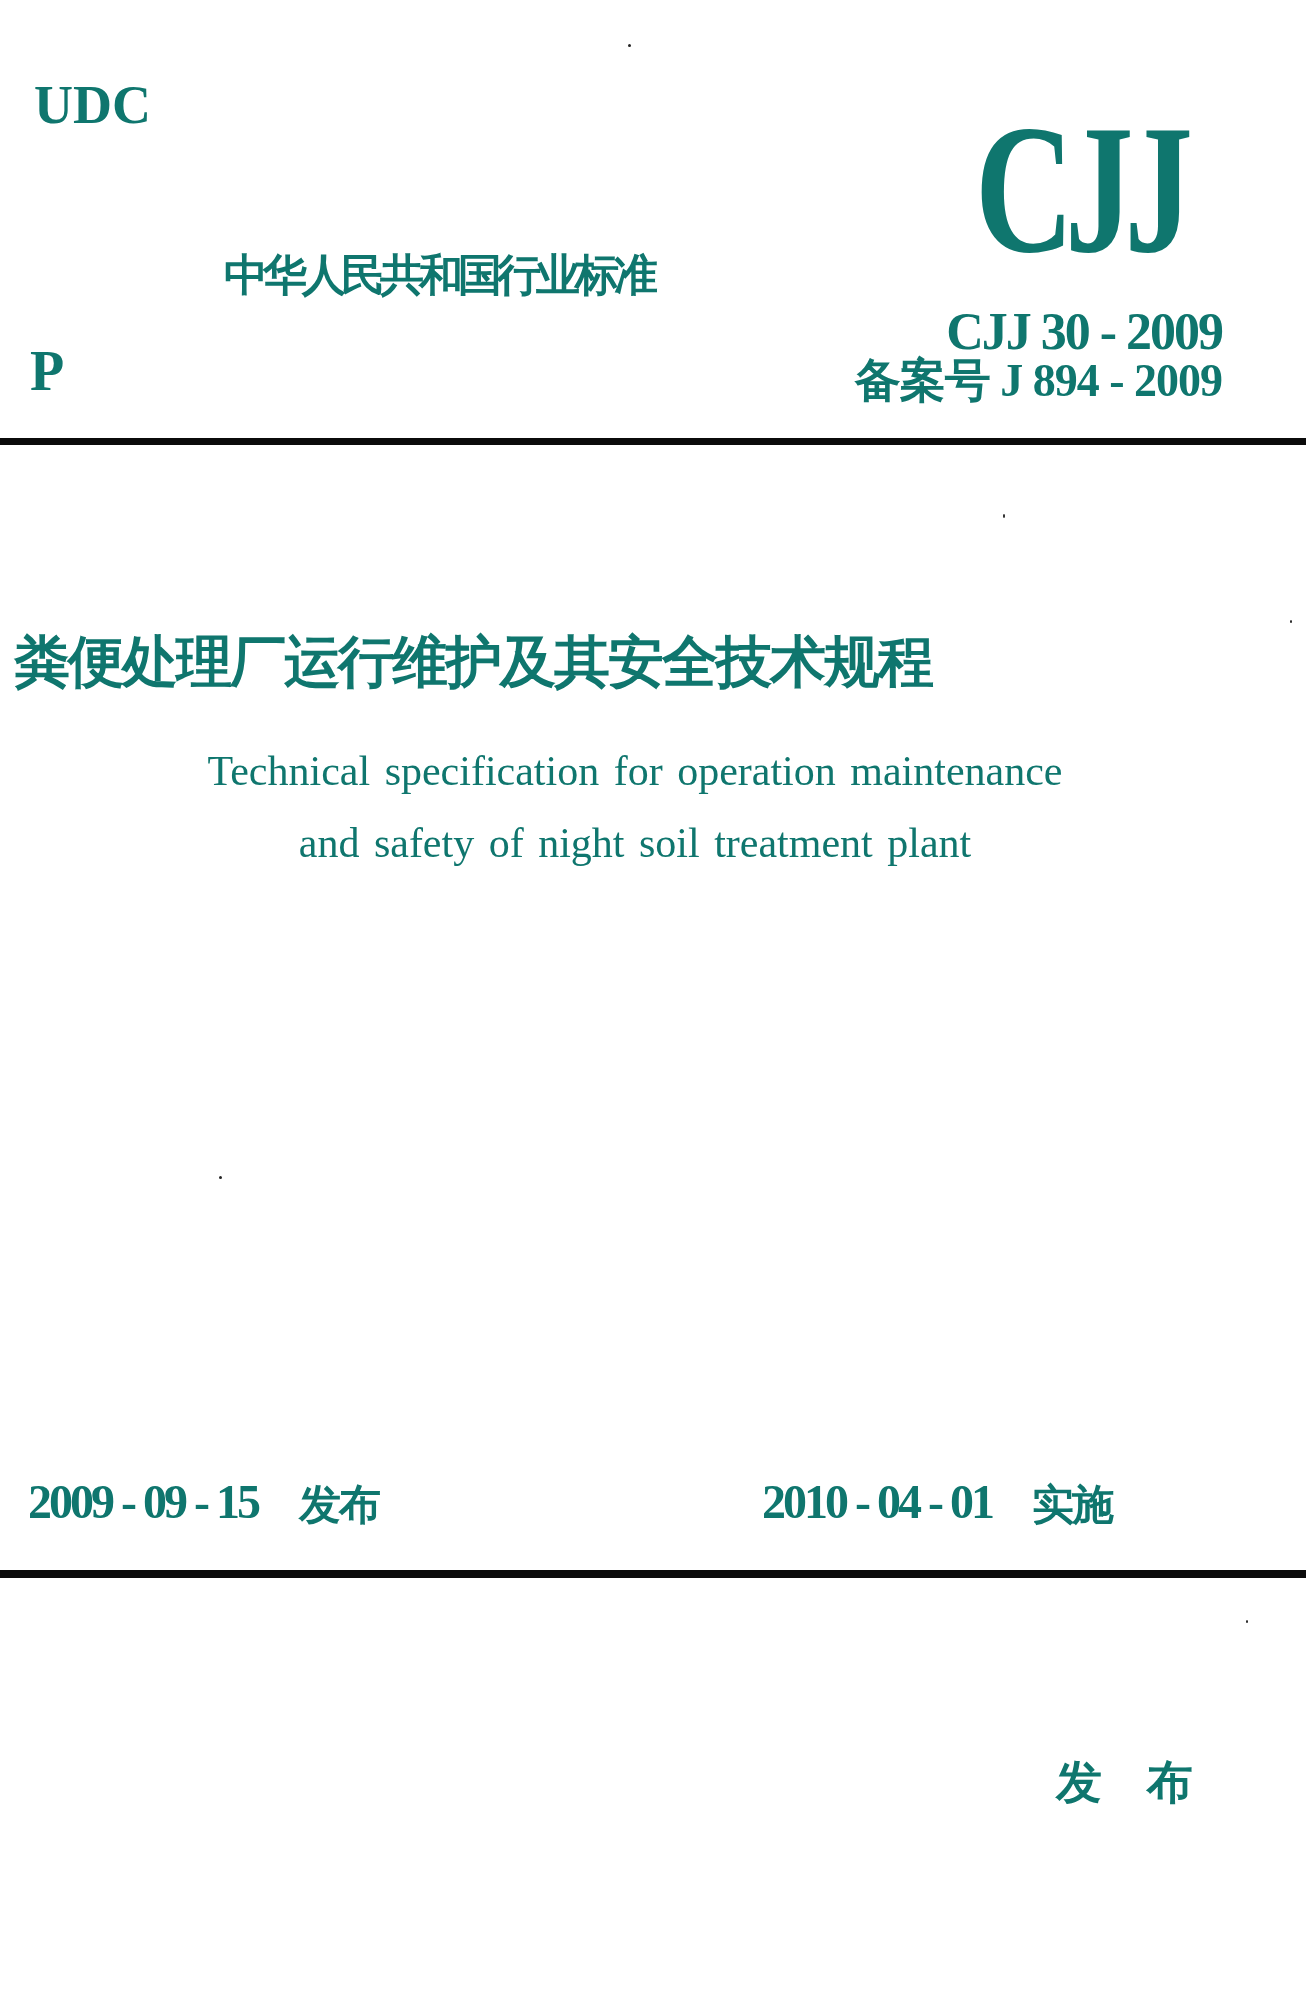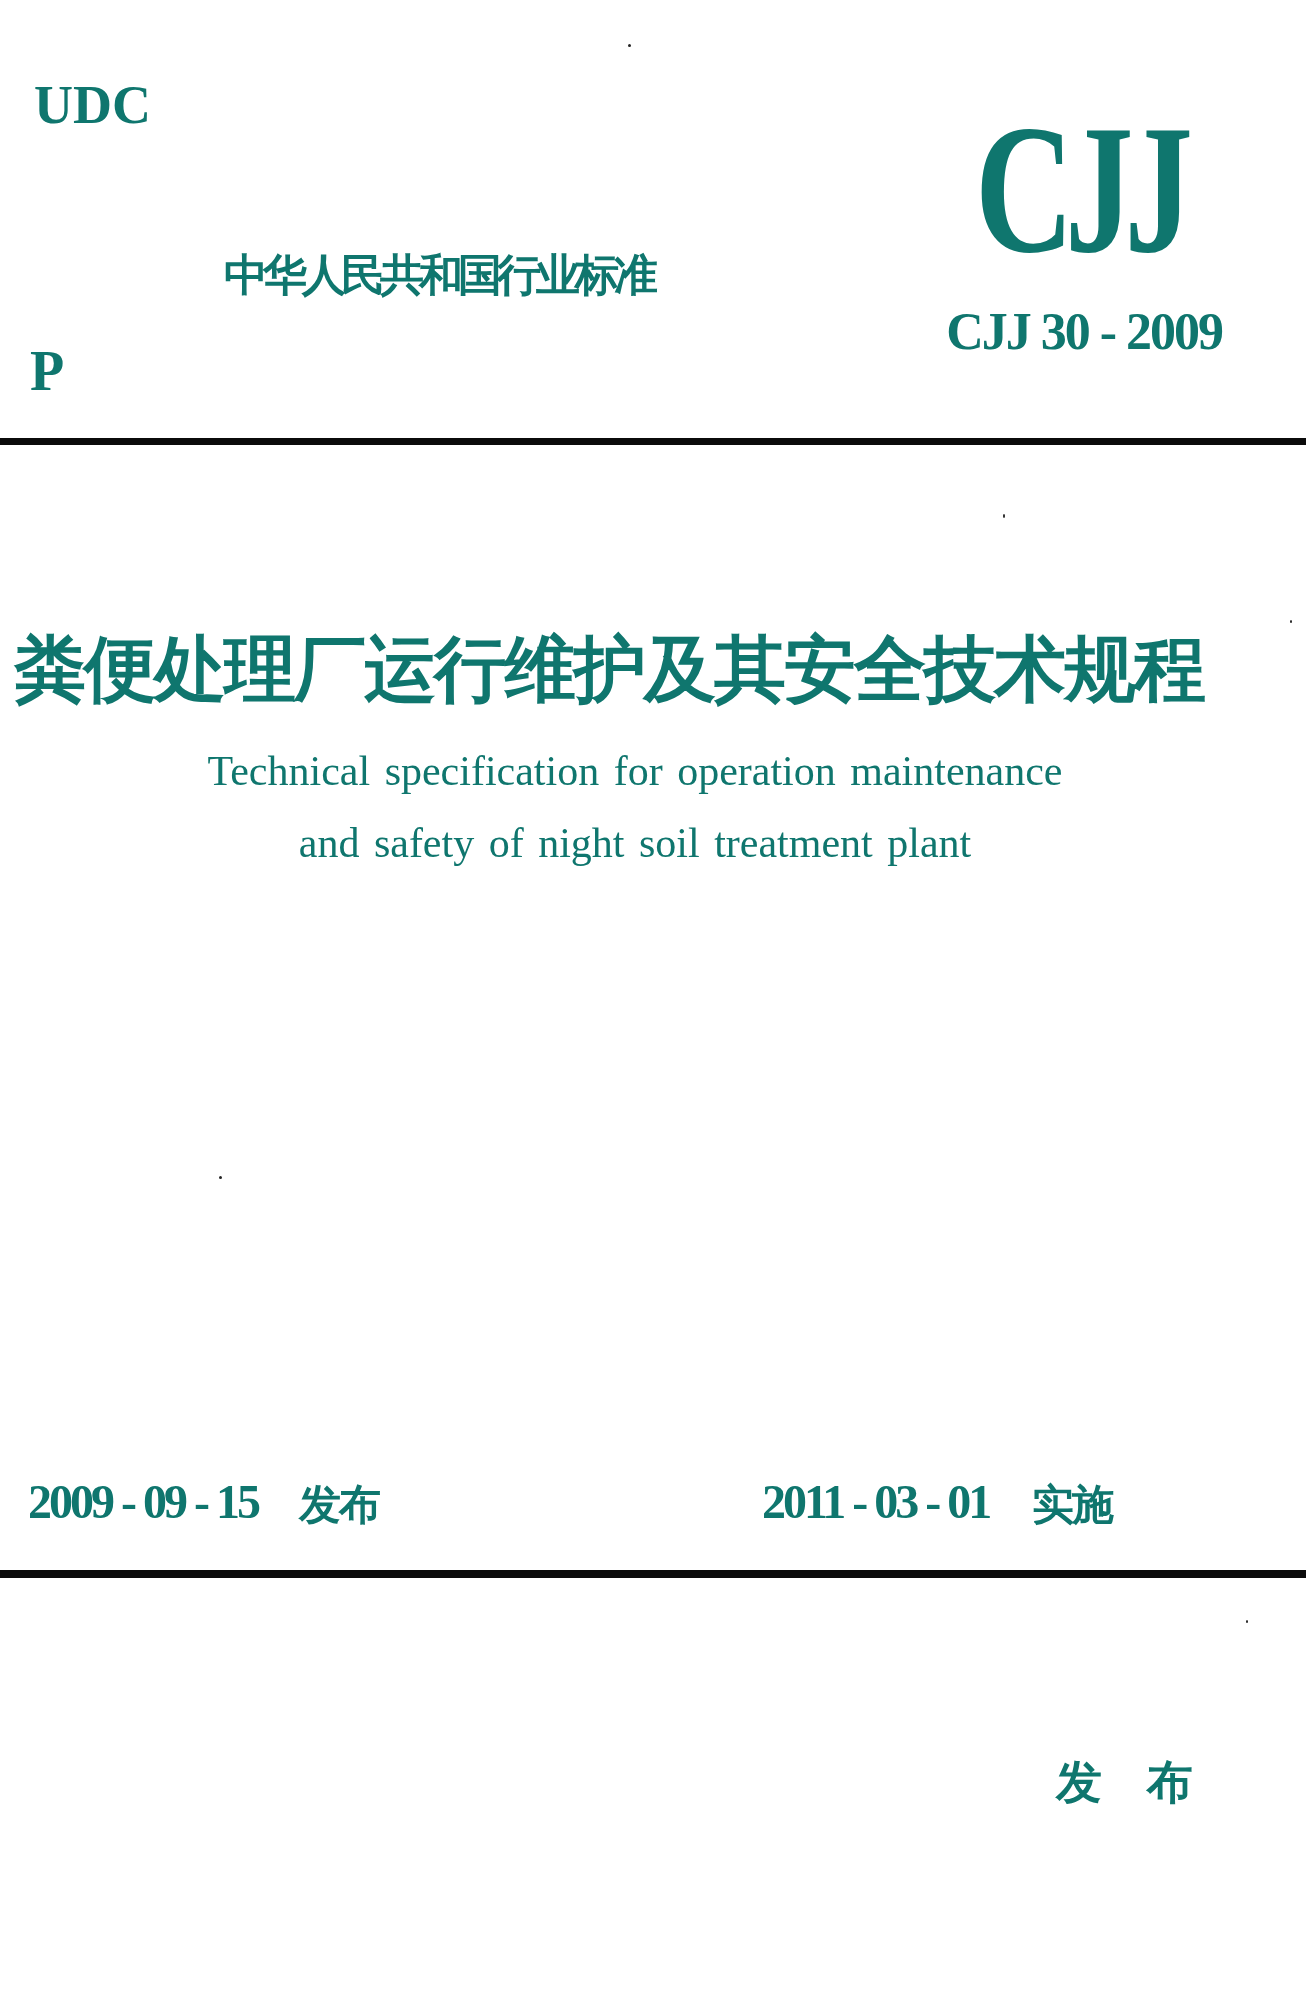--- a/index.html
+++ b/index.html
@@ -55,21 +55,21 @@
     font-size: 46px; font-weight: bold;
     letter-spacing: -1px;
     font-family: "Liberation Serif", "DejaVu Serif", serif;
   }
   .rule { left: 0; width: 1306px; background: #0b0b0b; }
   .rule-top { top: 438px; height: 7px; }
   .rule-bottom { top: 1570px; height: 8px; }
 
   .title-zh {
     left: 14px; top: 634px;
-    font-size: 72px; font-weight: bold;
+    font-size: 56px; font-weight: bold;
     letter-spacing: -2px;
     font-family: "Liberation Serif", "DejaVu Serif", serif;
   }
   .title-en {
     left: 0; width: 1270px;
     text-align: center;
     font-size: 42px;
     word-spacing: 4px;
     font-family: "Liberation Serif", "DejaVu Serif", serif;
   }
@@ -119,34 +119,35 @@
 <div class="page">
 
   <div class="abs udc">UDC</div>
 
   <div class="abs std-heading">中华人民共和国行业标准</div>
 
   <div class="abs logo">CJJ</div>
 
   <div class="abs std-number">CJJ 30 - 2009</div>
 
+  <div class="abs record-number">备案号 J 894 - 2009</div>
 
   <div class="abs doc-type">P</div>
 
   <div class="abs rule rule-top"></div>
 
   <div class="abs title-zh">粪便处理厂运行维护及其安全技术规程</div>
 
   <div class="abs title-en title-en-1">Technical specification for operation maintenance</div>
   <div class="abs title-en title-en-2">and safety of night soil treatment plant</div>
 
   <div class="abs date-text date-issue">2009 - 09 - 15</div>
   <div class="abs date-label label-issue">发布</div>
 
-  <div class="abs date-text date-impl">2011 - 03 - 01</div>
+  <div class="abs date-text date-impl">2010 - 04 - 01</div>
   <div class="abs date-label label-impl">实施</div>
 
   <div class="abs rule rule-bottom"></div>
 
   <div class="abs publish-action">发 布</div>
 
   <div class="speck" style="left:628px; top:44px; width:3px; height:3px;"></div>
   <div class="speck" style="left:1003px; top:514px; width:2px; height:4px;"></div>
   <div class="speck" style="left:1290px; top:620px; width:2px; height:3px;"></div>
   <div class="speck" style="left:219px; top:1176px; width:3px; height:3px;"></div>

